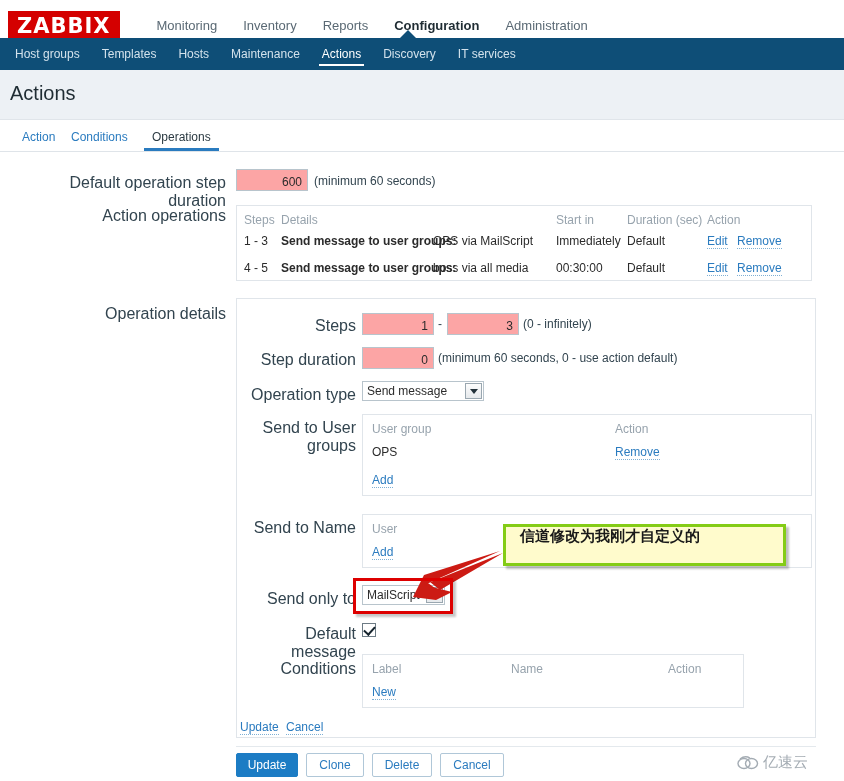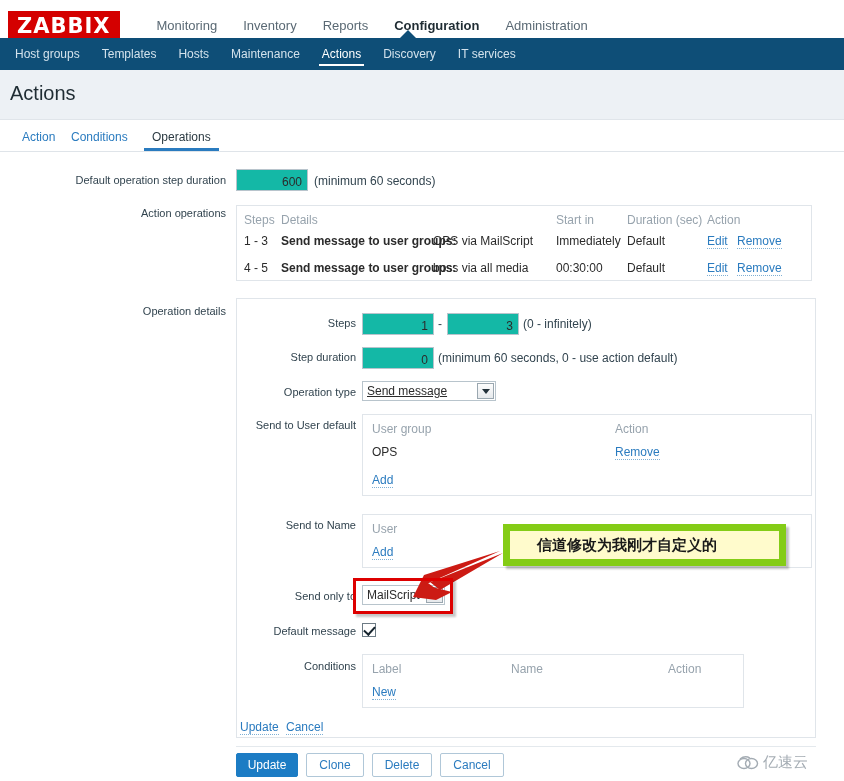--- a/index.html
+++ b/index.html
@@ -95,27 +95,27 @@
   }
   .tab.sel { color: #2b3a42; }
   .tab.sel:after {
     content: ""; position: absolute; left: -8px; right: -8px; bottom: -1px;
     height: 3px; background: #2a7bbf;
   }
 
   
   .flabel {
     position: absolute;
-    font-size: 11px; color: #32444f;
+    font-size: 16px; color: #32444f;
     text-align: right;
   }
   .tbox {
     position: absolute;
     border: 1px solid #b8c4cc;
-    background: #14b8a6;
+    background: #fca5a5;
     font-size: 12px;
     color: #2b2b2b;
     text-align: right;
     padding: 6px 5px 2px 4px;
     font-family: "Liberation Sans", sans-serif;
     line-height: 16px;
   }
   .hint { position: absolute; font-size: 12px; color: #32444f; }
   .dash { position: absolute; font-size: 12px; color: #32444f; }
 
@@ -184,24 +184,24 @@
   }
   .btn.primary { background: #1c7cc4; color: #ffffff; border: 1px solid #1c7cc4; }
   .btn.ghost { background: #ffffff; color: #2a7bbf; border: 1px solid #b0c7d8; }
 
   .hrule { position: absolute; height: 1px; background: #e4e9ed; }
 
   
   .callout {
     position: absolute;
     background: #fffbcc;
-    border: 7px solid #84cc16;
+    border: 3px solid #84cc16;
     box-shadow: 3px 3px 2px rgba(0,0,0,0.25);
-    display: flex; align-items: center;
-    padding-left: 27px;
+    display: flex; align-items: flex-start;
+    padding-left: 14px;
     font-family: "DejaVu Sans", sans-serif;
     font-weight: bold;
     font-size: 15px;
     color: #1a1a1a;
   }
   .redbox {
     position: absolute;
     border: 3px solid #dd0000;
     box-shadow: 3px 3px 2px rgba(0,0,0,0.22);
     pointer-events: none;
@@ -299,26 +299,26 @@
   <input class="tbox" style="left: 362px; top: 313px; width: 72px; height: 22px;" value="1">
   <div class="dash" style="left:438px; top:317px;">-</div>
   <input class="tbox" style="left: 447px; top: 313px; width: 72px; height: 22px;" value="3">
   <div class="hint" style="left:523px; top:317px;">(0 - infinitely)</div>
 
   <div class="flabel" style="left:240px; top:351px; width:116px;">Step duration</div>
   <input class="tbox" style="left: 362px; top: 347px; width: 72px; height: 22px;" value="0">
   <div class="hint" style="left:438px; top:351px;">(minimum 60 seconds, 0 - use action default)</div>
 
   <div class="flabel" style="left:240px; top:386px; width:116px;">Operation type</div>
-  <div class="sel-box" style="left:362px; top:381px; width:134px;text-decoration:underline;">
+  <div class="sel-box" style="left:362px; top:381px; width:122px;">
     <span class="sel-text">Send message</span>
     <span class="sel-arrow"></span>
   </div>
 
-  <div class="flabel" style="left:240px; top:419px; width:116px;">Send to User default</div>
+  <div class="flabel" style="left:240px; top:419px; width:116px;">Send to User groups</div>
   <div class="panel" style="left:362px; top:414px; width:450px; height:82px;">
     <div class="colhead" style="left:9px; top:7px;">User group</div>
     <div class="colhead" style="left:252px; top:7px;">Action</div>
     <div class="cell" style="left:9px; top:30px;">OPS</div>
     <div class="link" style="left:252px; top:30px;">Remove</div>
     <div class="link" style="left:9px; top:58px;">Add</div>
   </div>
 
   <div class="flabel" style="left:240px; top:519px; width:116px;">Send to Name</div>
   <div class="panel" style="left:362px; top:514px; width:450px; height:54px;">

